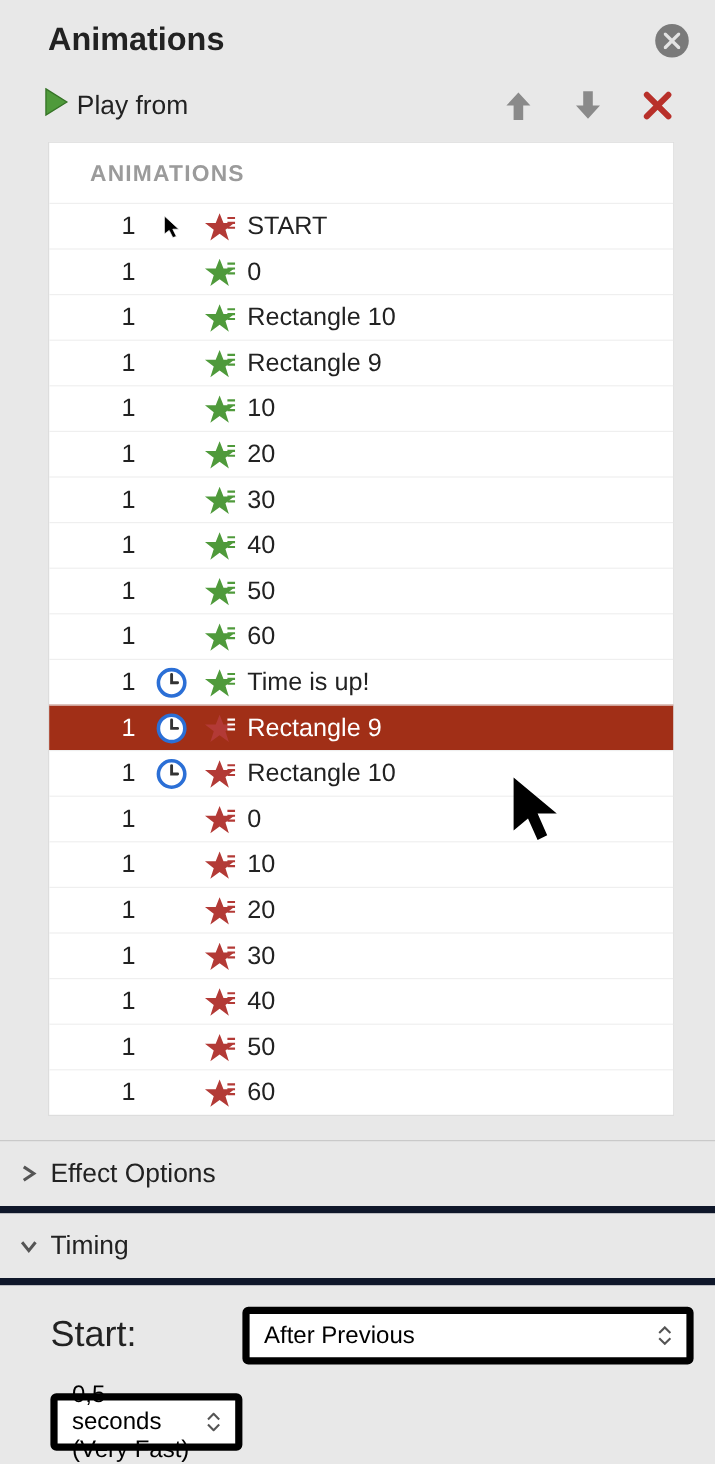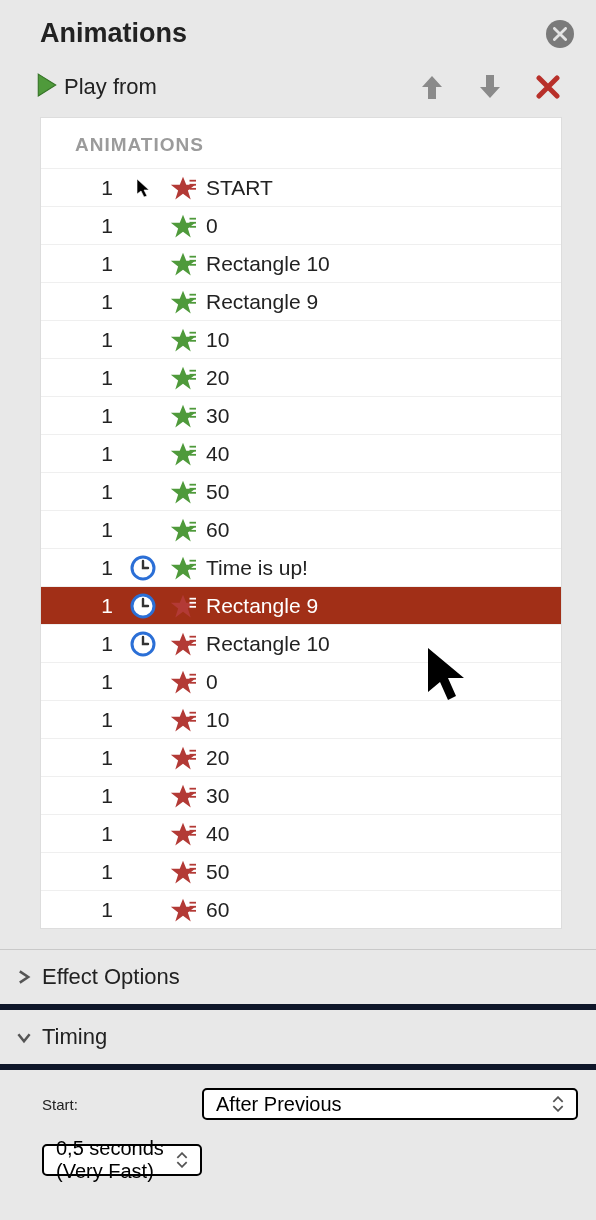--- a/index.html
+++ b/index.html
@@ -89,27 +89,27 @@
   .chev { width:16px; height:16px; display:flex; align-items:center; justify-content:center; }
   .timing-body {
     padding: 18px 18px 0 42px;
   }
   .form-row {
     display:grid;
     grid-template-columns: 160px 1fr;
     align-items:center;
     margin-bottom: 24px;
   }
-  .form-label { font-size: 15px; color:#222; }
+  .form-label { font-size: 30px; color:#222; }
   .select {
     position: relative;
     background: #fff;
-    border: 2px solid #000000;
+    border: 6px solid #000000;
     border-radius: 5px;
-    height: 32px;
+    height: 48px;
     display:flex; align-items:center;
     padding: 0 34px 0 12px;
     font-size: 20px;
     cursor:pointer;
   }
   .spinner {
     position:absolute; right:6px; top:4px; bottom:4px; width:18px;
     display:flex; flex-direction:column; justify-content:center; gap:2px;
   }
   .overlay-cursor {

